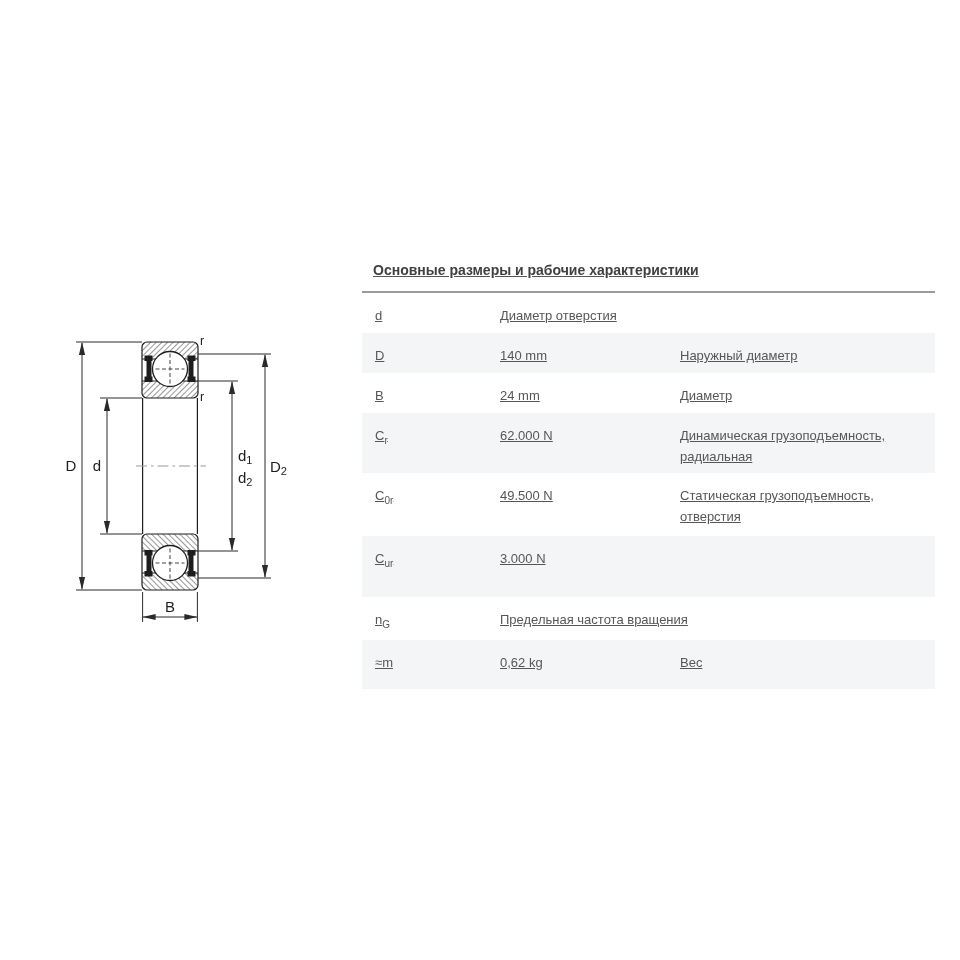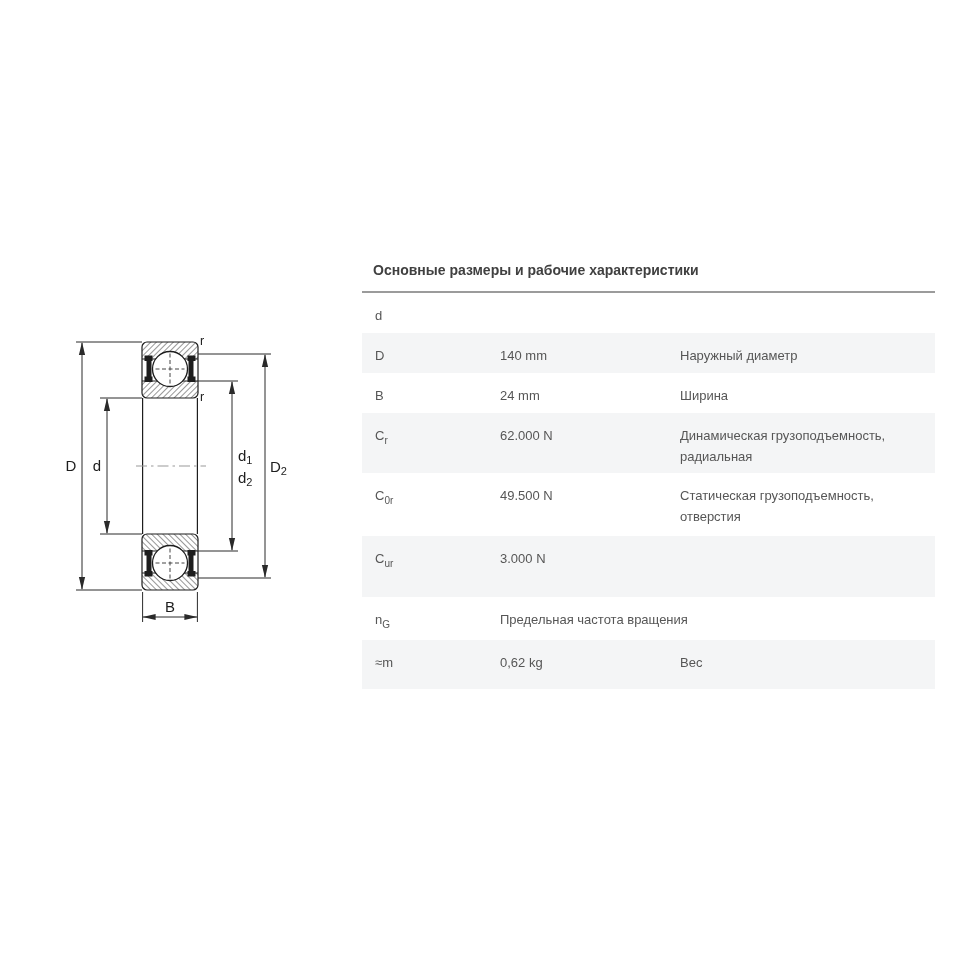--- a/index.html
+++ b/index.html
@@ -3,21 +3,21 @@
 <meta charset="utf-8">
 <style>
   html,body{margin:0;padding:0;background:#ffffff;}
   body{width:960px;height:960px;position:relative;font-family:"Liberation Sans",sans-serif;}
   .screen{position:absolute;left:0;top:0;width:960px;height:960px;background:#ffffff;overflow:hidden;}
 
   
   .drawing{position:absolute;left:60px;top:330px;}
 
   
-  .spec-panel{position:absolute;left:362px;top:262px;width:573px;color:#565656;}
+  .spec-panel{position:absolute;left:362px;top:262px;width:573px;color:#565656;text-decoration:underline;}
   .spec-panel h2{margin:0 0 13px 0;padding-left:11px;font-size:14px;line-height:16px;font-weight:bold;color:#404040;}
   .rows{border-top:2px solid #9b9b9b;}
   .t-row{display:flex;align-items:flex-start;box-sizing:border-box;padding-top:12px;font-size:13px;line-height:21px;}
   .t-row:nth-child(even){background:#f4f5f6;}
   .c-sym{width:138px;padding-left:13px;box-sizing:border-box;flex:none;}
   .c-val{width:180px;flex:none;}
   .c-desc{flex:1;padding-right:14px;}
   .sub{font-size:10px;line-height:1;vertical-align:sub;}
 
   
@@ -118,32 +118,33 @@
     <text class="dimtext-sm" x="200" y="345">r</text>
     <text class="dimtext-sm" x="200" y="401">r</text>
   </svg>
 
   <section class="spec-panel">
     <h2>Основные размеры и рабочие характеристики</h2>
     <div class="rows">
 
       <div class="t-row" style="height:40px">
         <span class="c-sym"><span>d</span><span class="sub"></span></span>
+        <span class="c-desc">Диаметр отверстия</span>
       </div>
 
       <div class="t-row" style="height:40px">
         <span class="c-sym"><span>D</span><span class="sub"></span></span>
         <span class="c-val">140 mm</span>
         <span class="c-desc">Наружный диаметр</span>
       </div>
 
       <div class="t-row" style="height:40px">
         <span class="c-sym"><span>B</span><span class="sub"></span></span>
         <span class="c-val">24 mm</span>
-        <span class="c-desc">Ширина</span>
+        <span class="c-desc">Диаметр</span>
       </div>
 
       <div class="t-row" style="height:60px">
         <span class="c-sym"><span>C</span><span class="sub">r</span></span>
         <span class="c-val">62.000 N</span>
         <span class="c-desc">Динамическая грузоподъемность, радиальная</span>
       </div>
 
       <div class="t-row" style="height:63px">
         <span class="c-sym"><span>C</span><span class="sub">0r</span></span>

